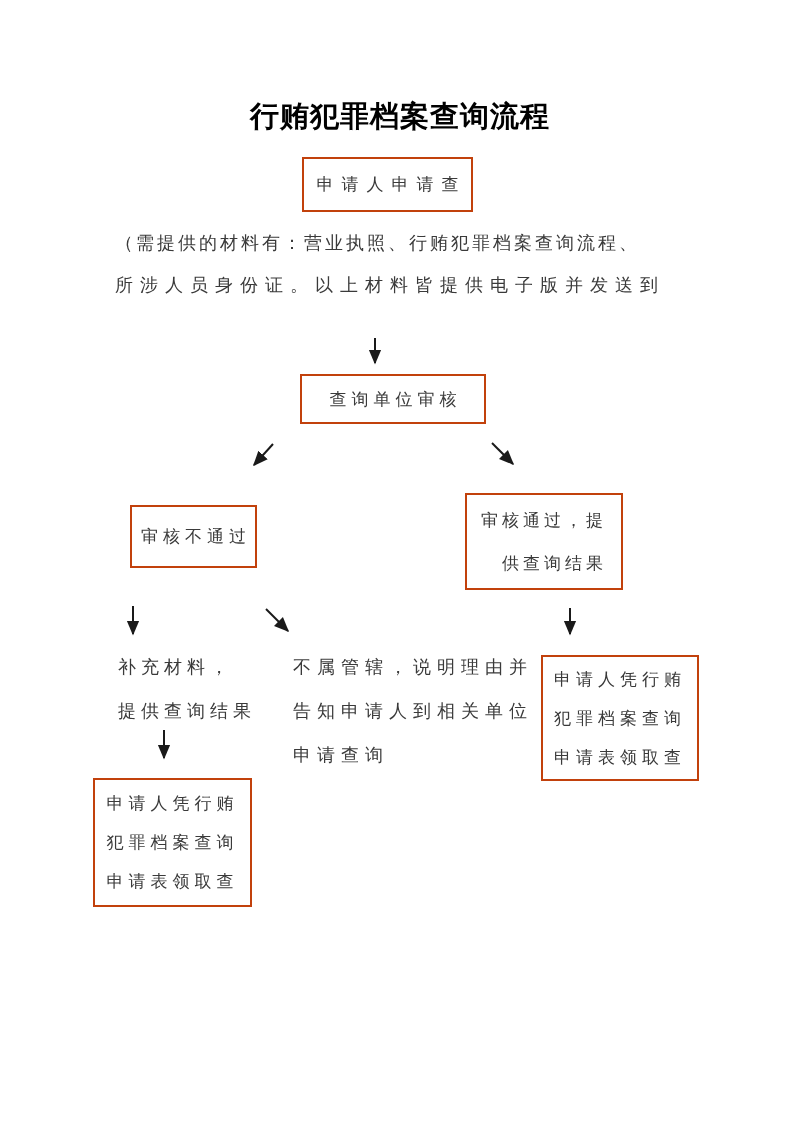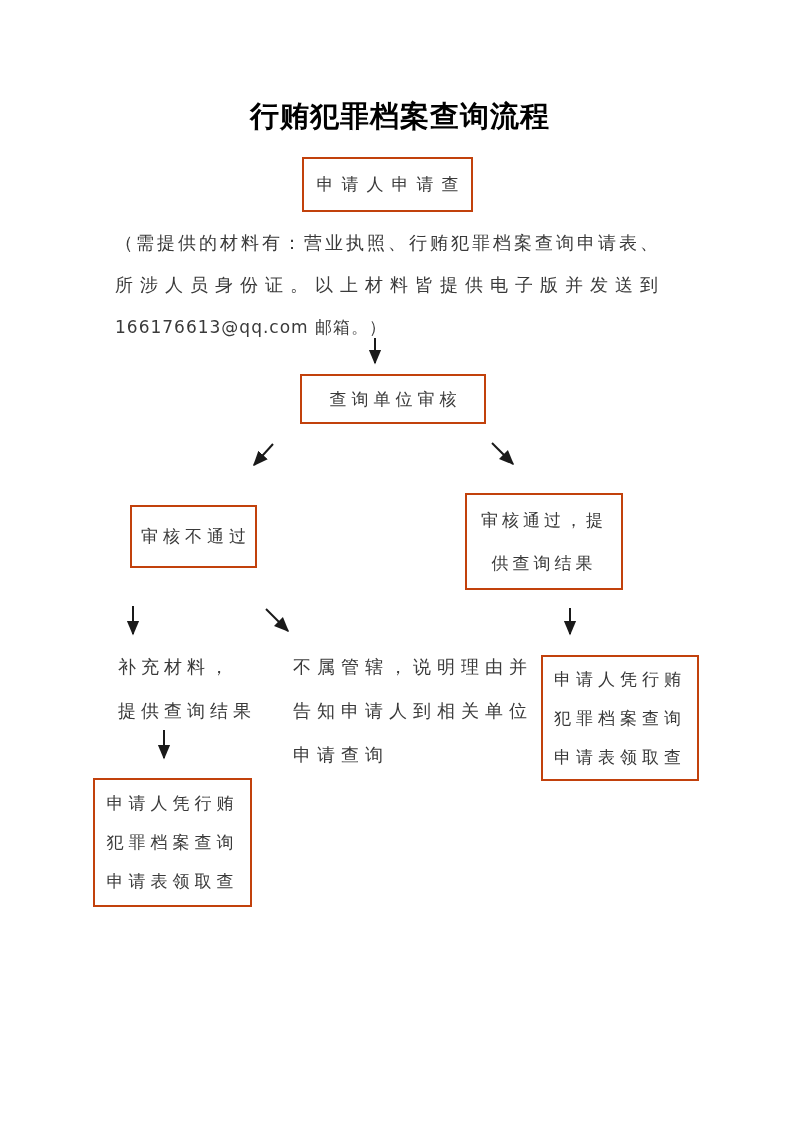--- a/index.html
+++ b/index.html
@@ -33,21 +33,21 @@
     align-items: center;
     justify-content: center;
     text-align: center;
     font-size: 17px;
     box-sizing: border-box;
   }
   .b-apply  { left: 302px; top: 157px; width: 171px; height: 55px; letter-spacing: 8px; text-indent: 8px; }
   .b-review { left: 300px; top: 374px; width: 186px; height: 50px; letter-spacing: 5px; text-indent: 5px; }
   .b-fail   { left: 130px; top: 505px; width: 127px; height: 63px; letter-spacing: 5px; text-indent: 5px; }
   .b-pass   { left: 465px; top: 493px; width: 158px; height: 97px; letter-spacing: 4px; }
-  .b-pass .bl { line-height: 43px; }
+  .b-pass .bl { line-height: 43px; text-align: right; }
   .b-collect-r { left: 541px; top: 655px; width: 158px; height: 126px; letter-spacing: 5px; }
   .b-collect-l { left:  93px; top: 778px; width: 159px; height: 129px; letter-spacing: 5px; }
   .b-collect-r .bl, .b-collect-l .bl { line-height: 39px; }
   .note {
     position: absolute;
     left: 115px; top: 222px;
     width: 600px;
     font-size: 18px;
   }
   .note div { line-height: 42px; white-space: nowrap; }
@@ -90,23 +90,22 @@
     <line x1="164" y1="730" x2="164" y2="758" marker-end="url(#ah)"></line>
   </svg>
 
   <h1 class="title">行贿犯罪档案查询流程</h1>
 
   <div class="box b-apply">
     <span>申请人申请查</span>
   </div>
 
   <div class="note">
-    <div class="l1">（需提供的材料有：营业执照、行贿犯罪档案查询申请表、</div>
+    <div class="l1">（需提供的材料有：营业执照、行贿犯罪档案查询流程、</div>
     <div class="l2">所涉人员身份证。以上材料皆提供电子版并发送到</div>
-    <div class="l3">166176613@qq.com 邮箱。）</div>
   </div>
 
   <div class="box b-review">
     <span>查询单位审核</span>
   </div>
 
   <div class="box b-fail">
     <span>审核不通过</span>
   </div>
 

